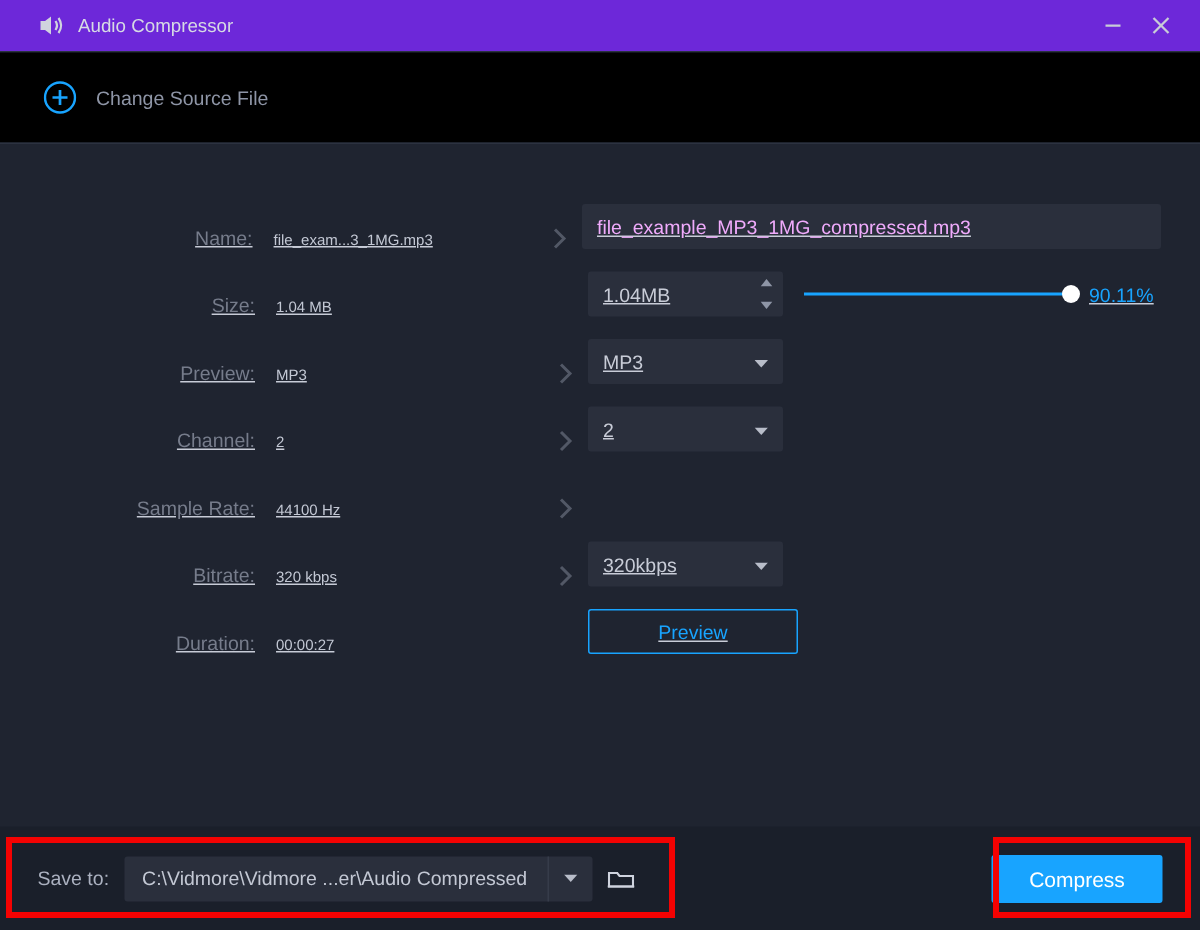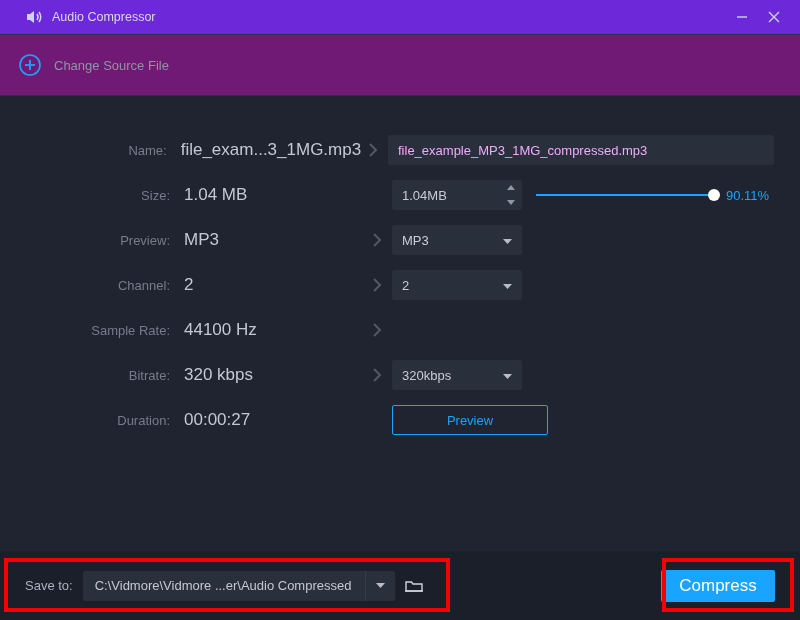--- a/index.html
+++ b/index.html
@@ -35,51 +35,52 @@
   }
   .divider {
     height: 1px; background: #2c3240; width: 100%;
   }
 
   
   .source-row {
     height: 60px;
     display: flex;
     align-items: center;
-    padding-left: 18px;
-    background: #701a75;
+    padding-left: 28px;
+    background: #000000;
   }
   .plus-btn {
     width: 24px; height: 24px;
     display: flex; align-items: center; justify-content: center;
     margin-right: 12px;
   }
   .source-label { color: #8e95a6; font-size: 13px; }
 
   
   .settings {
     padding: 38px 26px 0 26px;
   }
   .row {
     display: flex;
-    align-items: center;
+    align-items: flex-end;
     height: 32px;
     margin-bottom: 13px;
+    text-decoration: underline;
   }
   .label-col {
     width: 152px;
     text-align: right;
     color: #767c8b;
     font-size: 13px;
     padding-right: 8px;
   }
   .src-col {
     width: 184px;
     color: #c3c8d4;
-    font-size: 17px;
+    font-size: 10px;
     padding-left: 6px;
   }
   .arrow-col {
     width: 30px;
     display: flex;
     justify-content: center;
     color: #525866;
   }
   .target-col {
     flex: 1;
@@ -165,21 +166,21 @@
     border-radius: 2px;
     width: 130px;
     padding: 0 10px;
     justify-content: space-between;
     color: #c8ccd7;
     font-size: 13px;
   }
   .select .caret { color: #b8bdc9; }
 
   .preview-btn {
-    width: 156px;
+    width: 140px;
     height: 30px;
     border: 1px solid #18a4ff;
     color: #18a4ff;
     background: transparent;
     display: flex;
     align-items: center;
     justify-content: center;
     border-radius: 2px;
     font-size: 13px;
   }
@@ -233,21 +234,21 @@
   .footer-spacer { flex: 1; }
 
   .compress-btn {
     width: 114px; height: 32px;
     background: #18a4ff;
     color: #ffffff;
     display: flex;
     align-items: center;
     justify-content: center;
     border-radius: 2px;
-    font-size: 17px;
+    font-size: 14px;
   }
 
   .highlight-red {
     position: absolute;
     border: 4px solid #f40202;
     pointer-events: none;
   }
   .hl-footer-left { left: 4px; bottom: 8px; width: 446px; height: 54px; }
   .hl-footer-right { right: 6px; bottom: 8px; width: 132px; height: 54px; }
 </style>

